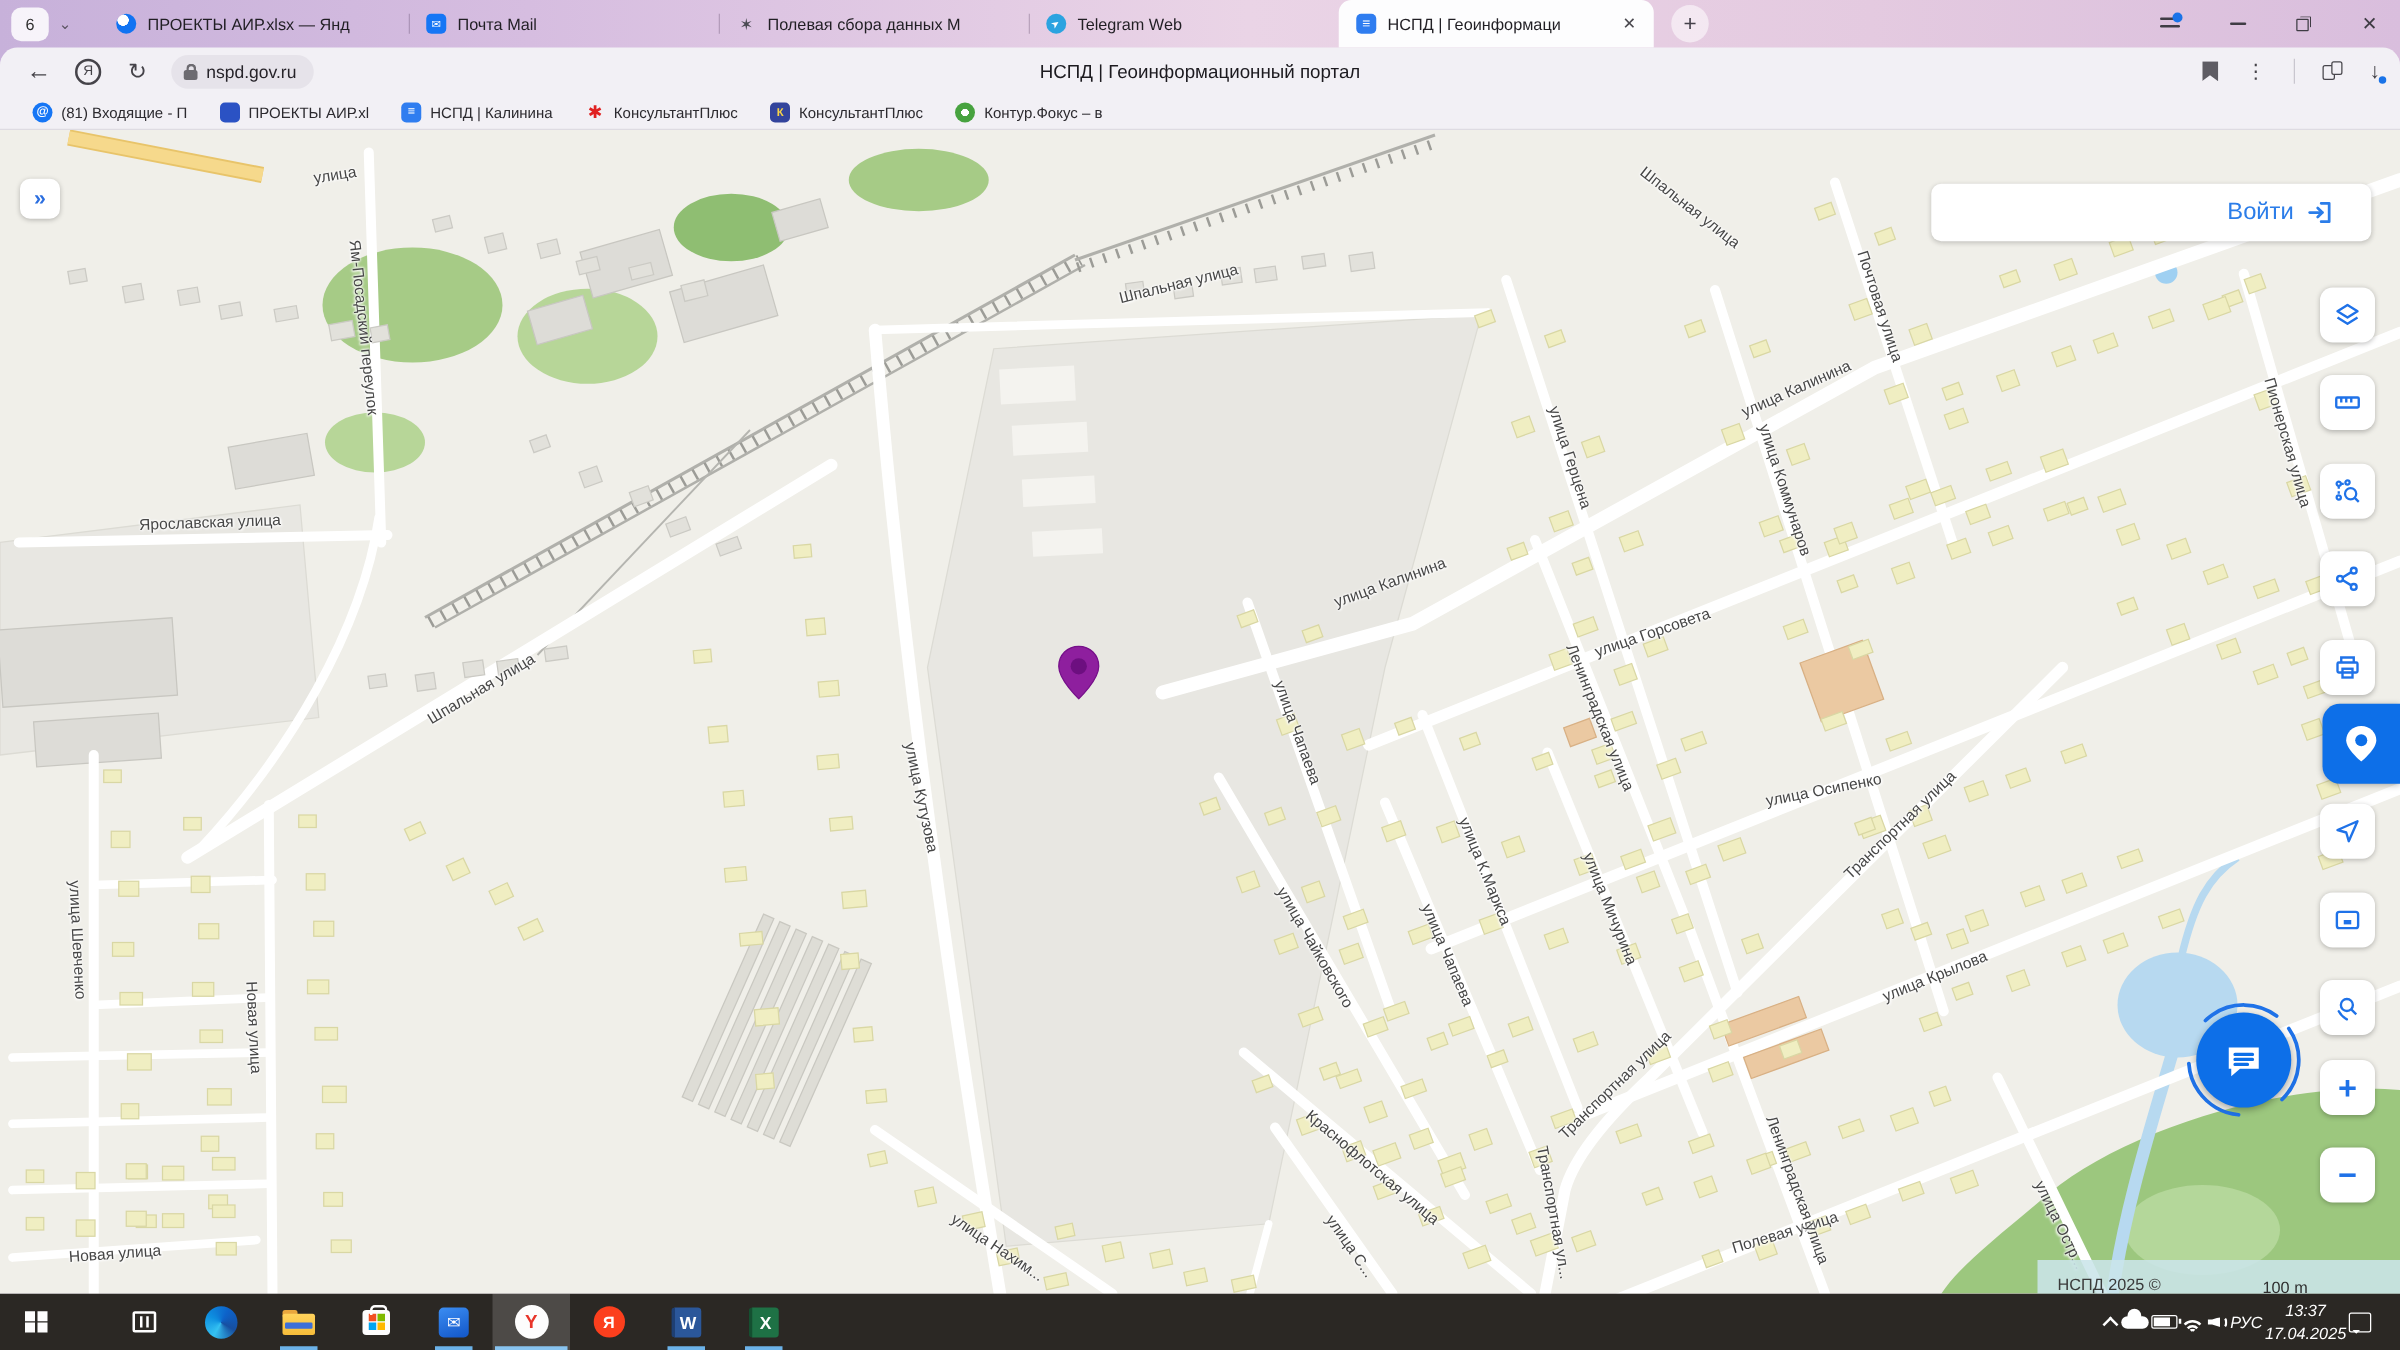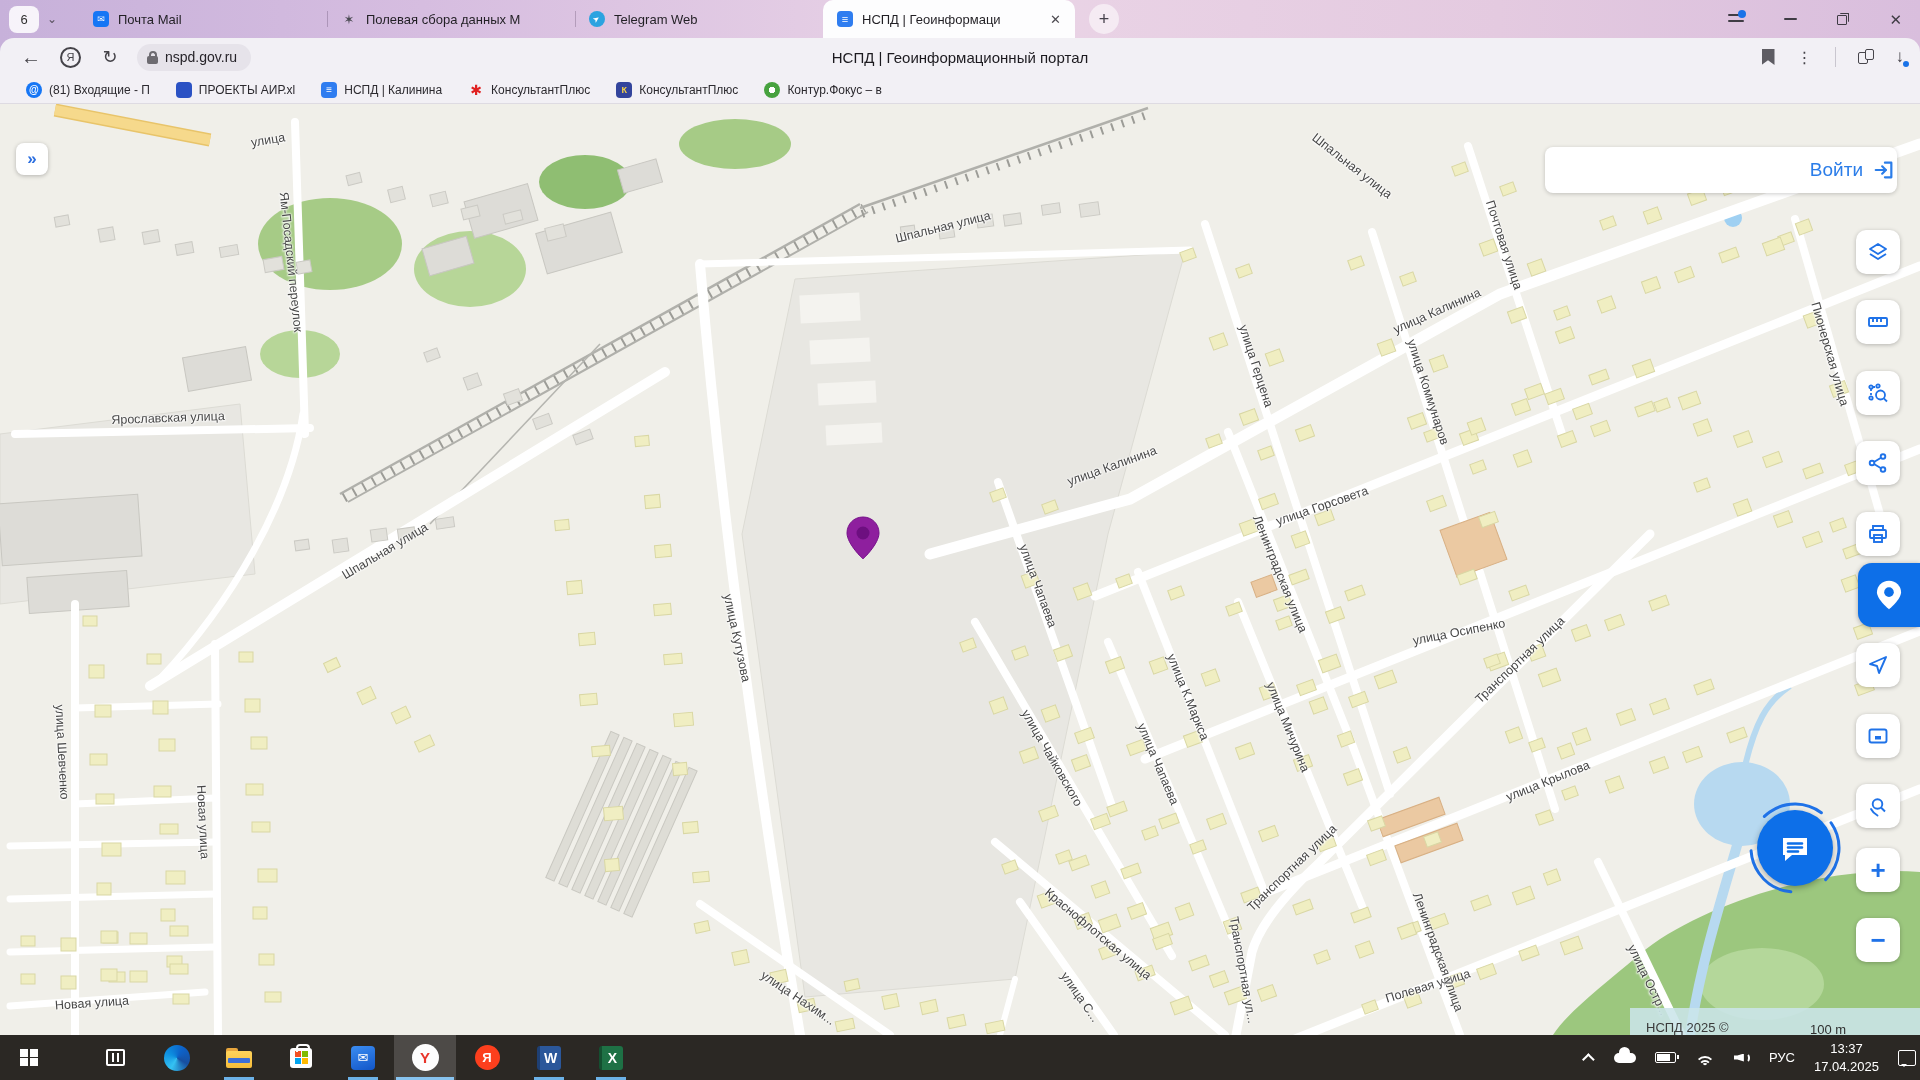--- a/index.html
+++ b/index.html
@@ -80,21 +80,21 @@
   .map{position:absolute;left:0;top:104px;width:1920px;height:931px;background:#f0efe9;overflow:hidden;}
   .map svg.base{position:absolute;left:0;top:0;}
   .slabels{position:absolute;inset:0;pointer-events:none;}
   .sl{position:absolute;font-size:12.5px;color:#474747;white-space:nowrap;
       text-shadow:0 0 2px #fff,0 0 2px #fff,0 0 3px #fff,1px 1px 2px #fff;}
   .pin{position:absolute;left:846px;top:412px;}
   .expand-btn{position:absolute;left:16px;top:39px;width:32px;height:32px;background:#fff;border-radius:8px;
     box-shadow:0 1px 4px rgba(0,0,0,.25);display:flex;align-items:center;justify-content:center;
     color:#2c6fe0;font-size:17px;font-weight:bold;}
   .loginbar{position:absolute;left:1545px;top:43px;width:352px;height:46px;background:#fff;border-radius:8px;
-    box-shadow:0 1px 4px rgba(0,0,0,.2);display:flex;align-items:center;justify-content:flex-end;gap:10px;padding-right:2px;}
+    box-shadow:0 1px 4px rgba(0,0,0,.2);display:flex;align-items:center;justify-content:flex-end;gap:10px;padding-right:30px;}
   .loginbar span{color:#2b7de9;font-size:19px;}
   .mbtn{position:absolute;left:1856px;width:44px;height:44px;background:#fff;border-radius:10px;
     box-shadow:0 1px 4px rgba(0,0,0,.25);display:flex;align-items:center;justify-content:center;}
   .mbtn.zoomtxt{color:#1f72e8;font-size:26px;font-weight:bold;}
   .assist{position:absolute;left:1858px;top:459px;width:62px;height:64px;background:#0d6fe8;border-radius:14px 0 0 14px;
     display:flex;align-items:center;justify-content:center;box-shadow:0 1px 5px rgba(0,0,0,.3);}
   .chat{position:absolute;left:1747px;top:696px;width:96px;height:96px;}
   .chat .disc{position:absolute;left:10px;top:10px;width:76px;height:76px;border-radius:50%;background:#0d6fe8;
     display:flex;align-items:center;justify-content:center;box-shadow:0 2px 6px rgba(0,0,0,.3);}
   .attrib{position:absolute;left:1630px;top:904px;width:290px;height:39px;background:rgba(203,229,233,.88);
@@ -134,21 +134,21 @@
   .mailw-ic{width:24px;height:24px;border-radius:4px;background:linear-gradient(160deg,#3b8df2,#1256c8);
     display:flex;align-items:center;justify-content:center;color:#fff;font-size:13px;}
   .ybr-ic{width:27px;height:27px;border-radius:50%;background:#fdfdfd;display:flex;align-items:center;justify-content:center;
     color:#e8352a;font-weight:bold;font-size:15px;}
   .ya-red{width:25px;height:25px;border-radius:50%;background:#fc3f1d;display:flex;align-items:center;justify-content:center;
     color:#fff;font-weight:bold;font-size:13px;}
   .word-ic{width:24px;height:24px;border-radius:3px;background:#2b579a;display:flex;align-items:center;justify-content:center;
     color:#fff;font-weight:bold;font-size:14px;border-left:3px solid #1e3f73;}
   .excel-ic{width:24px;height:24px;border-radius:3px;background:#1e7145;display:flex;align-items:center;justify-content:center;
     color:#fff;font-weight:bold;font-size:14px;border-left:3px solid #144f30;}
-  .tray{position:absolute;right:0;top:0;height:45px;display:flex;align-items:center;gap:19px;padding-right:4px;}
+  .tray{position:absolute;right:0;top:0;height:45px;display:flex;align-items:center;gap:2px;padding-right:23px;font-style:italic;}
   .chev-up{width:9px;height:9px;border-top:2px solid #fff;border-left:2px solid #fff;transform:rotate(45deg) translateY(3px);}
   .cloud-ic{position:relative;width:22px;height:10px;background:#fff;border-radius:6px;}
   .cloud-ic::before{content:"";position:absolute;left:5px;top:-6px;width:11px;height:11px;background:#fff;border-radius:50%;}
   .batt-ic{position:relative;width:21px;height:11px;border:1.6px solid #fff;border-radius:2px;}
   .batt-ic::after{content:"";position:absolute;right:-4px;top:2px;width:2px;height:4px;background:#fff;}
   .batt-ic i{position:absolute;left:1px;top:1px;bottom:1px;width:13px;background:#fff;}
   .wifi-ic{position:relative;width:20px;height:14px;}
   .wifi-ic span{position:absolute;left:50%;bottom:0;transform:translateX(-50%);border:2px solid transparent;border-top-color:#fff;border-radius:50%;}
   .wifi-ic span:nth-child(1){width:20px;height:20px;bottom:-11px;}
   .wifi-ic span:nth-child(2){width:13px;height:13px;bottom:-8px;}
@@ -164,20 +164,24 @@
 </style>
 </head>
 <body>
 
 <div class="stage">
 
   <div class="tabbar">
     <div class="tabcount">6</div>
     <div class="tabchev">⌄</div>
     <div class="tab-strip">
+        <div class="tab">
+          <span class="fav yandex-disk"></span>
+          <span class="tlabel">ПРОЕКТЫ АИР.xlsx — Янд</span>
+        </div>
         <div class="tab">
           <span class="fav mailru">✉</span>
           <span class="tlabel">Почта Mail</span>
         </div>
         <div class="tab">
           <span class="fav gosuslugi">✶</span>
           <span class="tlabel">Полевая сбора данных М</span>
         </div>
         <div class="tab">
           <span class="fav telegram">

